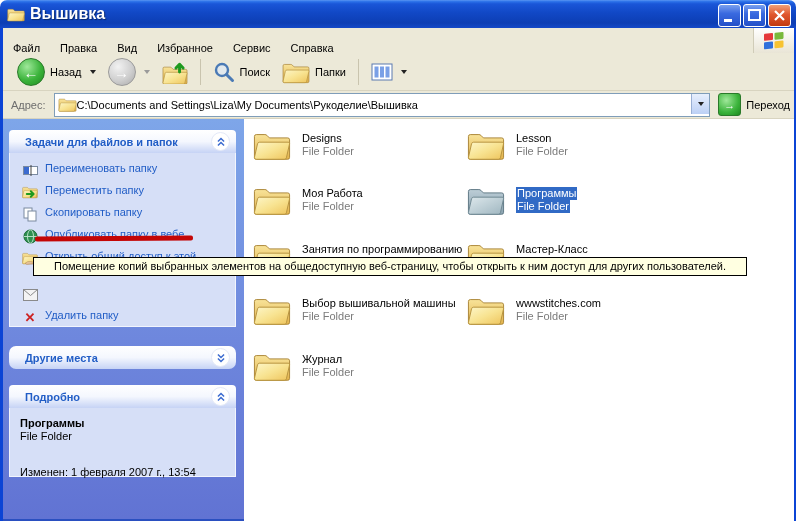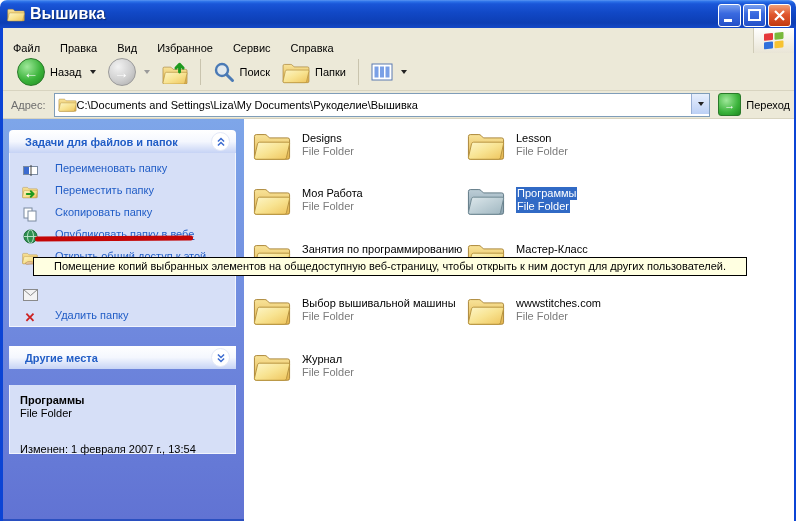--- a/index.html
+++ b/index.html
@@ -51,21 +51,21 @@
   .sidebar{position:absolute;left:3px;top:119px;width:241px;height:402px;
     background:linear-gradient(180deg,#7ea6e9 0%,#6e87dd 55%,#6173d3 100%);border-bottom:2px solid #2a4fc0;box-sizing:border-box}
   .panel{position:absolute;left:6px;width:227px}
   .panel-header{height:23px;border-radius:4px 4px 0 0;box-sizing:border-box;
     background:linear-gradient(180deg,#ffffff 0%,#f4f7fe 50%,#c6d3f5 100%);
     display:flex;align-items:center;justify-content:space-between;padding:0 6px 0 16px}
   .panel-title{color:#215dc6;font-weight:bold}
   .chev-btn{width:17px;height:17px;border-radius:50%;background:#fff;border:1px solid #e4e9f7;
     display:flex;align-items:center;justify-content:center}
   .panel-body{background:#d6dff7;border:1px solid #f2f5fd;border-top:none;box-sizing:border-box}
-  .task{display:flex;gap:17px;padding:3px 4px 3px 12px;align-items:flex-start;color:#215dc6;cursor:pointer}
+  .task{display:flex;gap:7px;padding:3px 4px 3px 12px;align-items:flex-start;color:#215dc6;cursor:pointer}
   .task .ticon{flex:none;width:16px;height:16px;display:flex;align-items:center;justify-content:center}
   .task .tlabel{line-height:13px}
   .task.hovered .tlabel{text-decoration:underline}
   .task.email{margin-top:15px;width:185px}
   .del-x{color:#cc2222;font-weight:bold;font-size:13px;line-height:13px}
   .details-body{padding:9px 10px}
   .det-name{font-weight:bold}
   .det-type{margin-top:1px}
   .det-mod{margin-top:24px}
   
@@ -297,31 +297,39 @@
         </span>
       </div>
       <div class="task">
         <span class="ticon del-x">✕</span>
         <span class="tlabel">Удалить папку</span>
       </div>
     </div>
   </div>
 
   <div class="panel" style="top:227px">
-    <div class="panel-header" style="border-radius:0">
+    <div class="panel-header" style="border-radius:7px">
       <span class="panel-title">Другие места</span>
       <div class="chev-btn">
         <svg width="14" height="14" viewBox="0 0 16 16">
             <use href="#sym-chev-down" xlink:href="#sym-chev-down"></use>
           </svg>
       </div>
     </div>
   </div>
 
   <div class="panel" style="top:266px">
+    <div class="panel-header">
+      <span class="panel-title">Подробно</span>
+      <div class="chev-btn">
+        <svg width="14" height="14" viewBox="0 0 16 16">
+            <use href="#sym-chev-up" xlink:href="#sym-chev-up"></use>
+          </svg>
+      </div>
+    </div>
     <div class="panel-body details-body" style="height:69px">
       <div class="det-name">Программы</div>
       <div class="det-type">File Folder</div>
       <div class="det-mod">Изменен: 1 февраля 2007 г., 13:54</div>
     </div>
   </div>
 </div>
 
 <div class="main">
 

